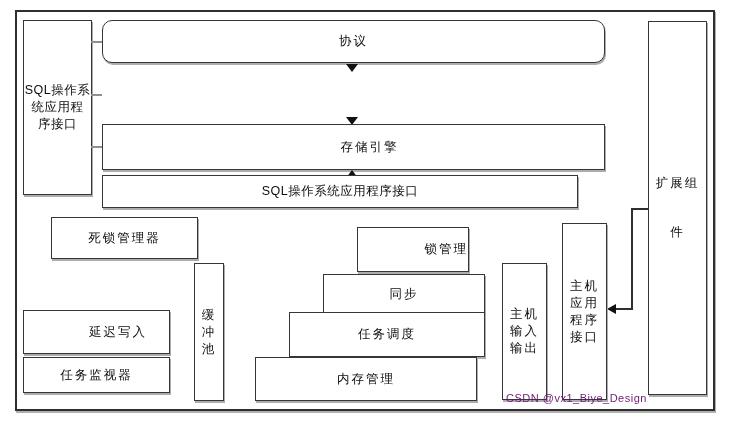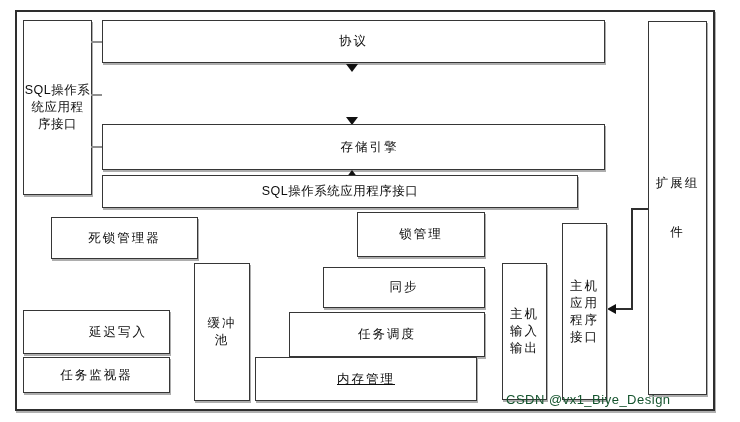--- a/index.html
+++ b/index.html
@@ -13,41 +13,41 @@
   .box .ln{display:block;}
   .ltr{letter-spacing:0.5px;}
   .stub{position:absolute;height:2px;background:#8f8f8f;}
   .seg{position:absolute;background:#2f2f2f;}
   .arrow-down{position:absolute;width:0;height:0;border-left:6px solid transparent;
               border-right:6px solid transparent;border-top:8px solid #111;}
   .arrow-up{position:absolute;width:0;height:0;border-left:6px solid transparent;
             border-right:6px solid transparent;border-bottom:8px solid #111;}
   .arrow-left{position:absolute;width:0;height:0;border-top:5px solid transparent;
               border-bottom:5px solid transparent;border-right:9px solid #111;}
-  .watermark{position:absolute;left:506px;top:392px;font-size:13px;color:#14532d;
+  .watermark{position:absolute;left:506px;top:392px;font-size:11px;color:#701a75;
              letter-spacing:0.5px;z-index:6;white-space:nowrap;}
 </style>
 </head>
 <body>
 
 <div id="stage">
 
   <div class="outer"></div>
 
   <div class="box ltr" style="left:23px;top:20px;width:69px;height:175px;">
     <span class="ln">SQL操作系</span>
     <span class="ln">统应用程</span>
     <span class="ln">序接口</span>
   </div>
 
   <div class="stub" style="left:91px;top:41px;width:11px;"></div>
   <div class="stub" style="left:91px;top:94px;width:11px;"></div>
   <div class="stub" style="left:91px;top:146px;width:11px;"></div>
 
-  <div class="box" style="left:102px;top:20px;width:503px;height:43px;">
+  <div class="box" style="left:102px;top:20px;width:503px;height:43px;border-radius:10px;">
     <span>协议</span>
   </div>
   <div class="arrow-down" style="left:346px;top:64px;"></div>
 
   <div class="arrow-down" style="left:346px;top:117px;"></div>
 
   <div class="box" style="left:102px;top:124px;width:503px;height:46px;padding-left:32px;">
     <span>存储引擎</span>
   </div>
   <div class="arrow-up" style="left:346px;top:170px;"></div>
@@ -69,35 +69,35 @@
   <div class="box" style="left:23px;top:217px;width:147px;height:42px;margin-left:28px;">
     <span>死锁管理器</span>
   </div>
   <div class="box" style="left:23px;top:310px;width:147px;height:44px;padding-left:43px;">
     <span>延迟写入</span>
   </div>
   <div class="box" style="left:23px;top:357px;width:147px;height:36px;">
     <span>任务监视器</span>
   </div>
 
-  <div class="box" style="left:194px;top:263px;width:56px;height:138px;">
+  <div class="box" style="left:194px;top:263px;width:30px;height:138px;">
     <span class="ln">缓冲</span>
     <span class="ln">池</span>
   </div>
 
-  <div class="box" style="left:357px;top:212px;width:128px;height:45px;">
+  <div class="box" style="left:357px;top:227px;width:112px;height:45px;align-items:flex-end;">
     <span>锁管理</span>
   </div>
-  <div class="box" style="left:323px;top:267px;width:162px;height:41px;">
+  <div class="box" style="left:323px;top:274px;width:162px;height:41px;">
     <span>同步</span>
   </div>
   <div class="box" style="left:289px;top:312px;width:196px;height:45px;">
     <span>任务调度</span>
   </div>
-  <div class="box" style="left:255px;top:357px;width:222px;height:44px;text-decoration:underline;">
+  <div class="box" style="left:255px;top:357px;width:222px;height:44px;">
     <span>内存管理</span>
   </div>
 
   <div class="box" style="left:502px;top:263px;width:45px;height:137px;">
     <span class="ln">主机</span>
     <span class="ln">输入</span>
     <span class="ln">输出</span>
   </div>
 
   <div class="box" style="left:562px;top:223px;width:45px;height:177px;">

